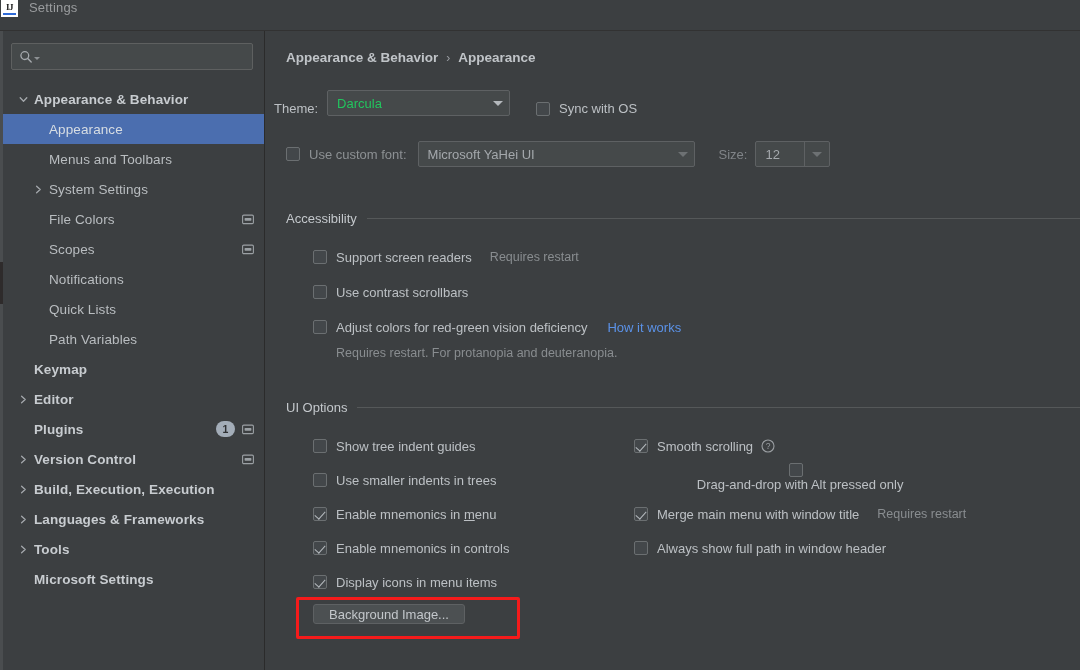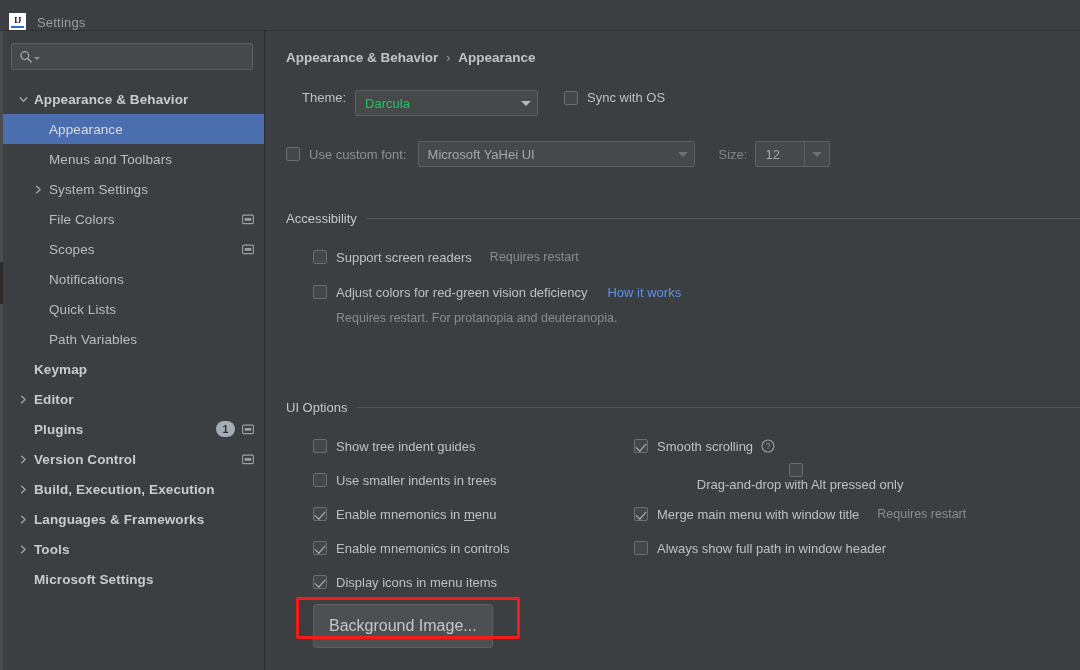--- a/index.html
+++ b/index.html
@@ -15,22 +15,22 @@
     width: 1080px; height: 670px;
     background: #3c3f41;
   }
 
   
   .titlebar {
     position: absolute; left: 0; top: 0;
     width: 1080px; height: 31px;
     background: #3c3f41;
     border-bottom: 1px solid #323232;
-    display: flex; align-items: flex-end;
-    padding-left: 9px;
+    display: flex; align-items: flex-start;
+    padding-left: 1px;
   }
   .ij-logo {
     width: 17px; height: 17px;
     background: #ffffff;
     position: relative;
     display: flex; align-items: center; justify-content: center;
     flex: none;
   }
   .ij-logo .ij-text {
     font-size: 9px; font-weight: bold; color: #1b1b1b;
@@ -137,22 +137,22 @@
     background: #3c3f41;
   }
   .breadcrumb {
     position: absolute; left: 20px; top: 19px;
     display: flex; align-items: center;
     font-size: 13.5px; font-weight: bold; color: #c0c4c8;
   }
   .crumb-sep { margin: 0 8px; font-weight: normal; color: #9a9ea2; font-size: 12px; }
 
   .row-theme {
-    position: absolute; left: 36px; top: 59px;
-    display: flex; align-items: flex-start;
+    position: absolute; left: 8px; top: 59px;
+    display: flex; align-items: flex-end;
   }
   .label { font-size: 13px; color: #bcc0c4; }
   .label.dim { color: #808488; }
 
   .combo {
     height: 26px;
     background: #45494a;
     border: 1px solid #5e6163;
     border-radius: 2px;
     display: flex; align-items: center;
@@ -203,26 +203,26 @@
   }
   .section-title { font-size: 13px; color: #c4c8cc; white-space: nowrap; }
   .section-line {
     flex: 1; height: 1px; background: #555859;
     margin-left: 10px;
   }
 
   .help-icon { width: 14px; height: 14px; margin-left: 8px; display: block; }
 
   .btn {
-    height: 44px;
+    height: 20px;
     background: #4c5052;
     border: 1px solid #5e6163;
     border-radius: 3px;
     color: #c3c7cb;
-    font-size: 16px;
+    font-size: 13px;
     font-family: "Liberation Sans", sans-serif;
     padding: 0 15px;
     display: flex; align-items: center; justify-content: center;
     white-space: nowrap;
   }
 
   .annot-box {
     position: absolute;
     border: 3px solid #f51b1b;
     border-radius: 2px;
@@ -427,20 +427,26 @@
       <div style="display:flex; align-items:center; height:28px;">
         <div class="chk-wrap">
           <span class="chk"></span>
           <span class="chk-label">Support screen readers</span>
         </div>
         <span class="note" style="margin-left:18px;">Requires restart</span>
       </div>
       <div style="display:flex; align-items:center; height:28px; margin-top:7px;">
         <div class="chk-wrap">
           <span class="chk"></span>
+          <span class="chk-label">Use contrast scrollbars</span>
+        </div>
+      </div>
+      <div style="display:flex; align-items:center; height:28px; margin-top:7px;">
+        <div class="chk-wrap">
+          <span class="chk"></span>
           <span class="chk-label">Adjust colors for red-green vision deficiency</span>
         </div>
         <span class="link" style="margin-left:20px;">How it works</span>
       </div>
       <div style="height:24px; display:flex; align-items:center; margin-left:23px;">
         <span class="note">Requires restart. For protanopia and deuteranopia.</span>
       </div>
     </div>
 
     <div class="section" style="top:369px; right:0;">

